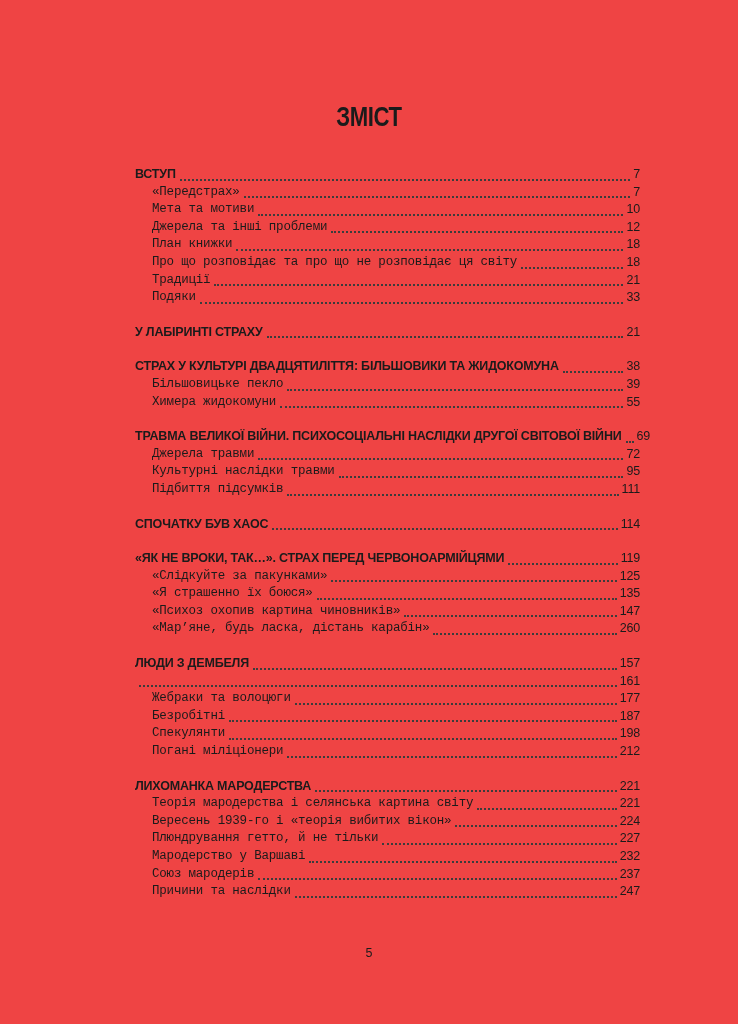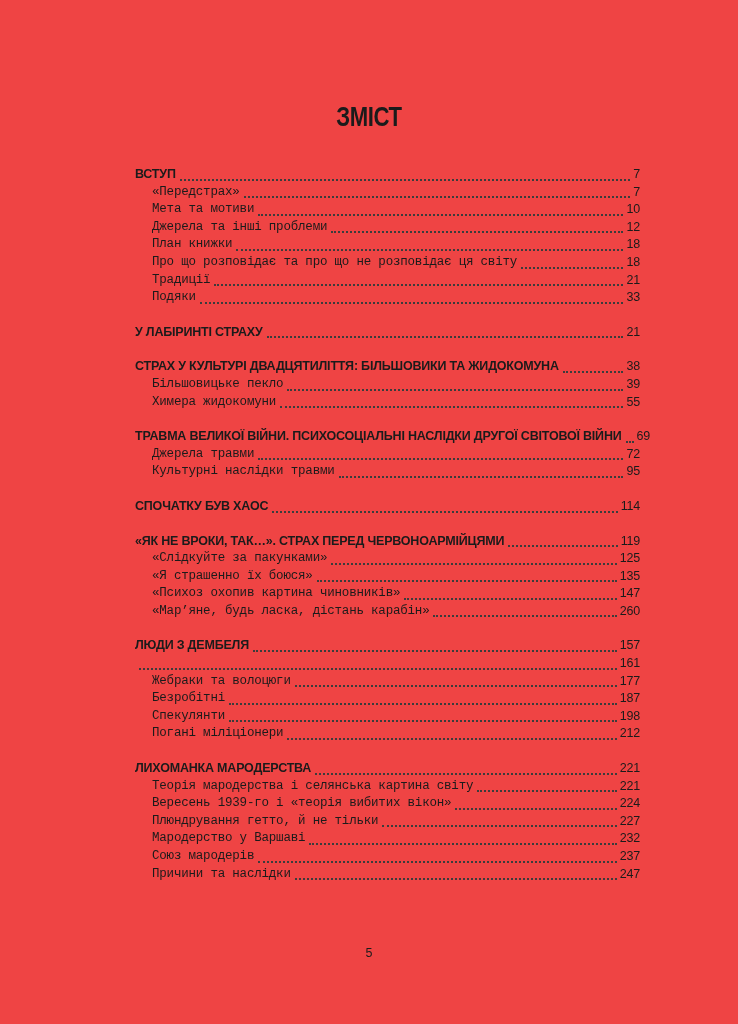--- a/index.html
+++ b/index.html
@@ -155,20 +155,25 @@
       <div class="row sub">
     <span class="label">Джерела травми</span>
     <span class="leader"></span>
     <span class="pagenum">72</span>
   </div>
       <div class="row sub">
     <span class="label">Культурні наслідки травми</span>
     <span class="leader"></span>
     <span class="pagenum">95</span>
   </div>
+      <div class="row sub">
+    <span class="label">Підбиття підсумків</span>
+    <span class="leader"></span>
+    <span class="pagenum">111</span>
+  </div>
       <div class="row chapter">
     <span class="label">СПОЧАТКУ БУВ ХАОС</span>
     <span class="leader"></span>
     <span class="pagenum">114</span>
   </div>
       <div class="row chapter">
     <span class="label">«ЯК НЕ ВРОКИ, ТАК…». СТРАХ ПЕРЕД ЧЕРВОНОАРМІЙЦЯМИ</span>
     <span class="leader"></span>
     <span class="pagenum">119</span>
   </div>

